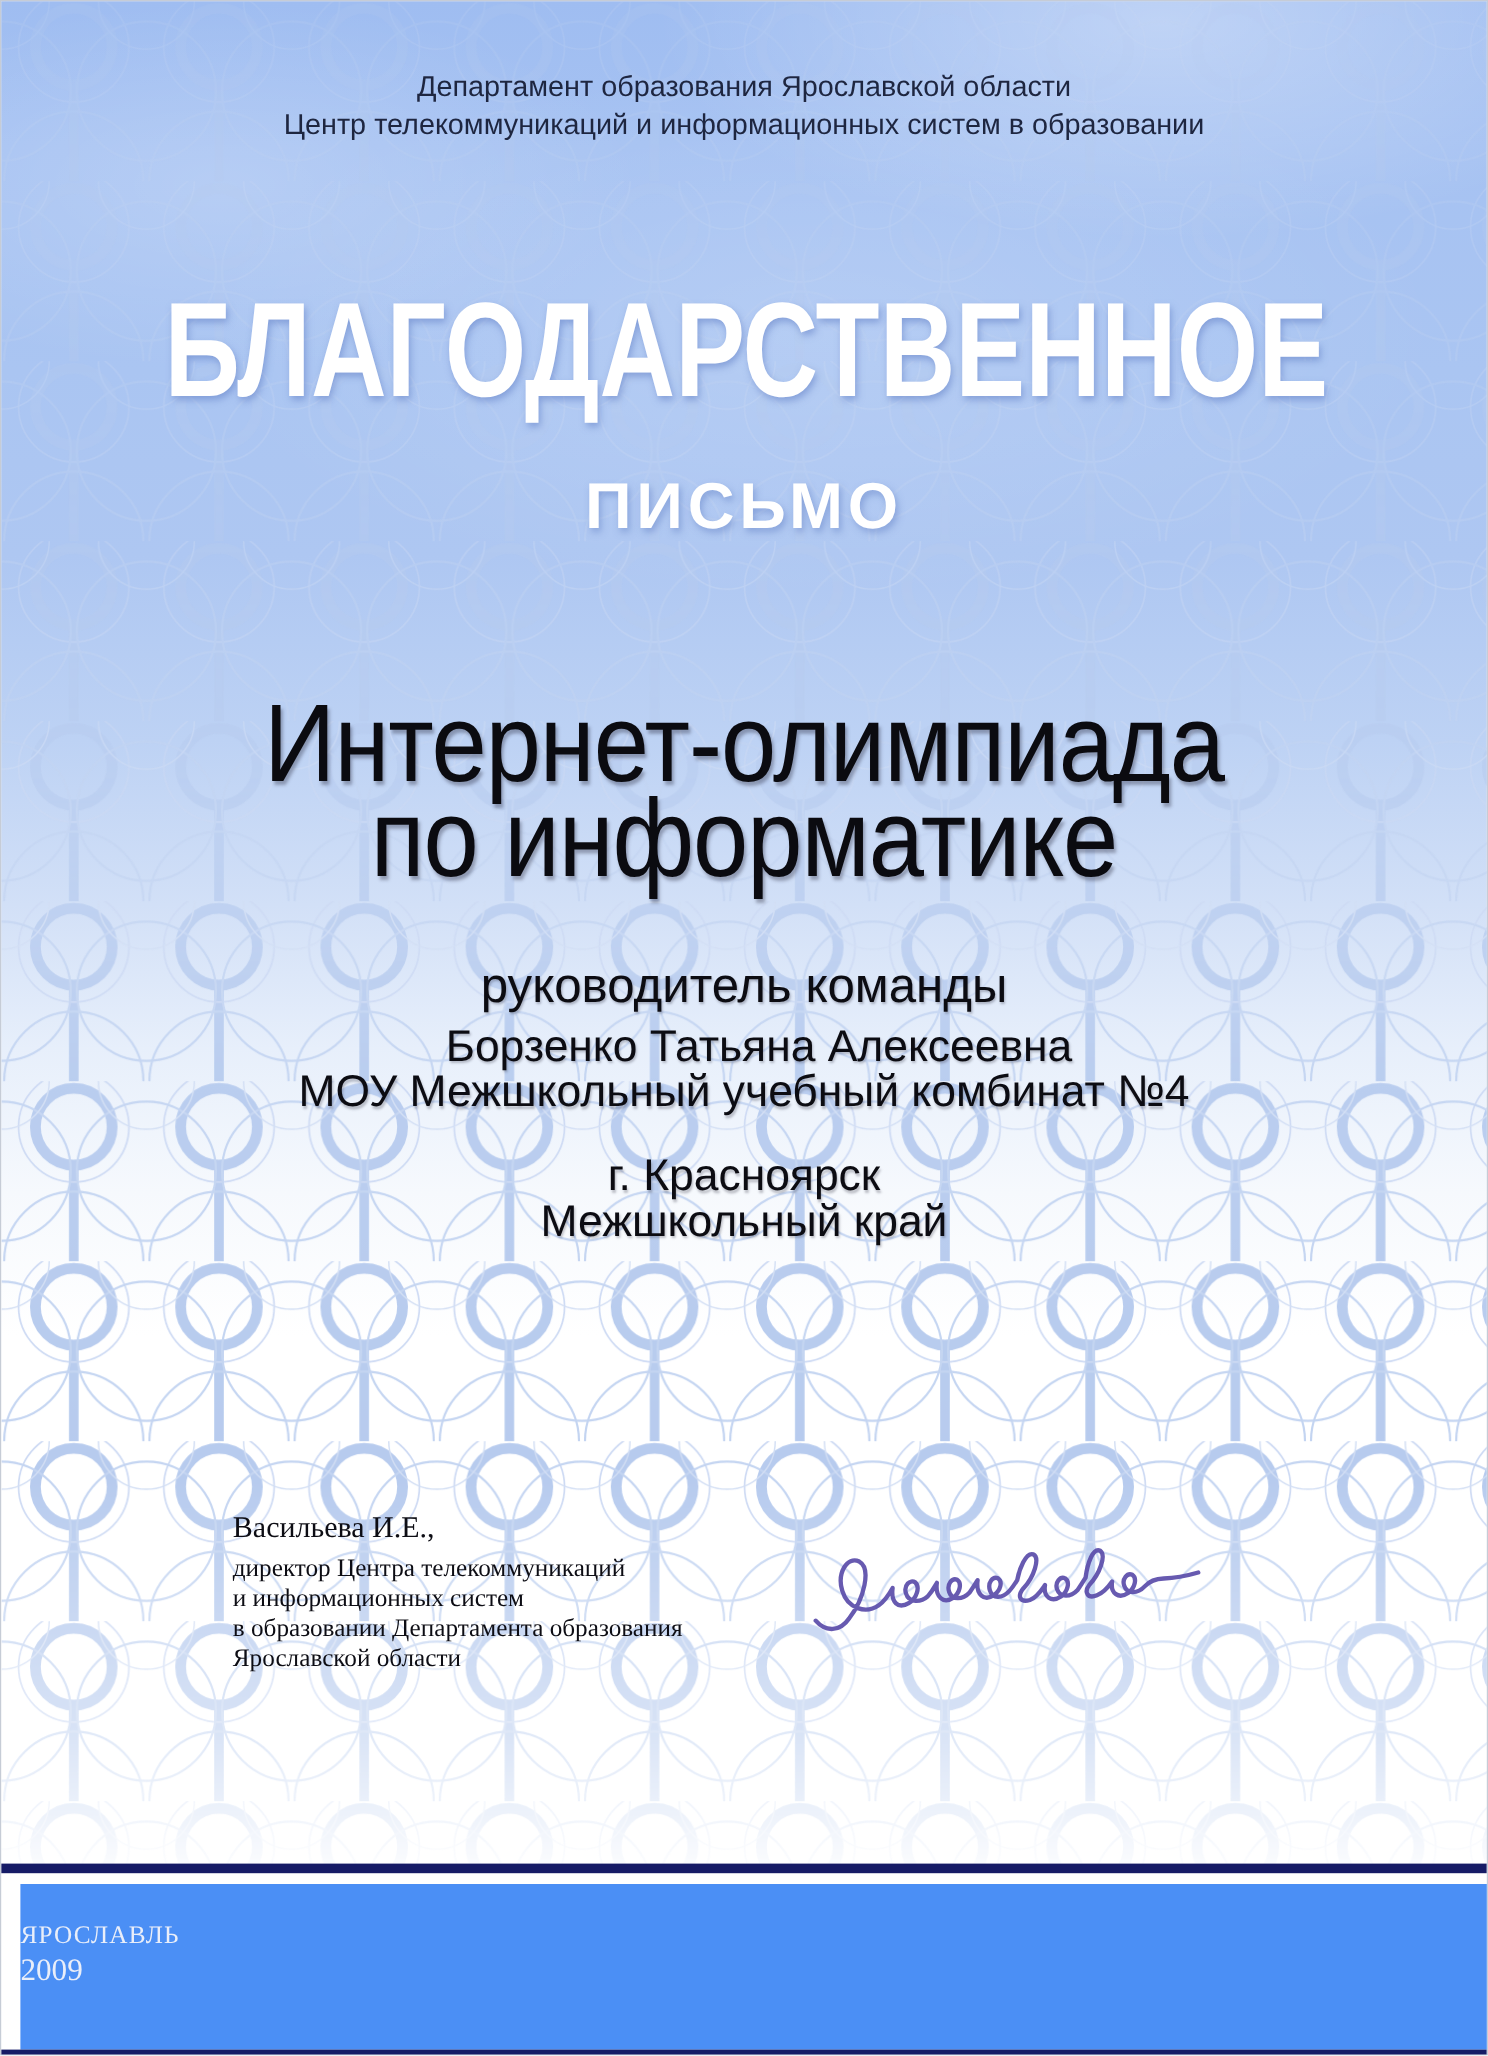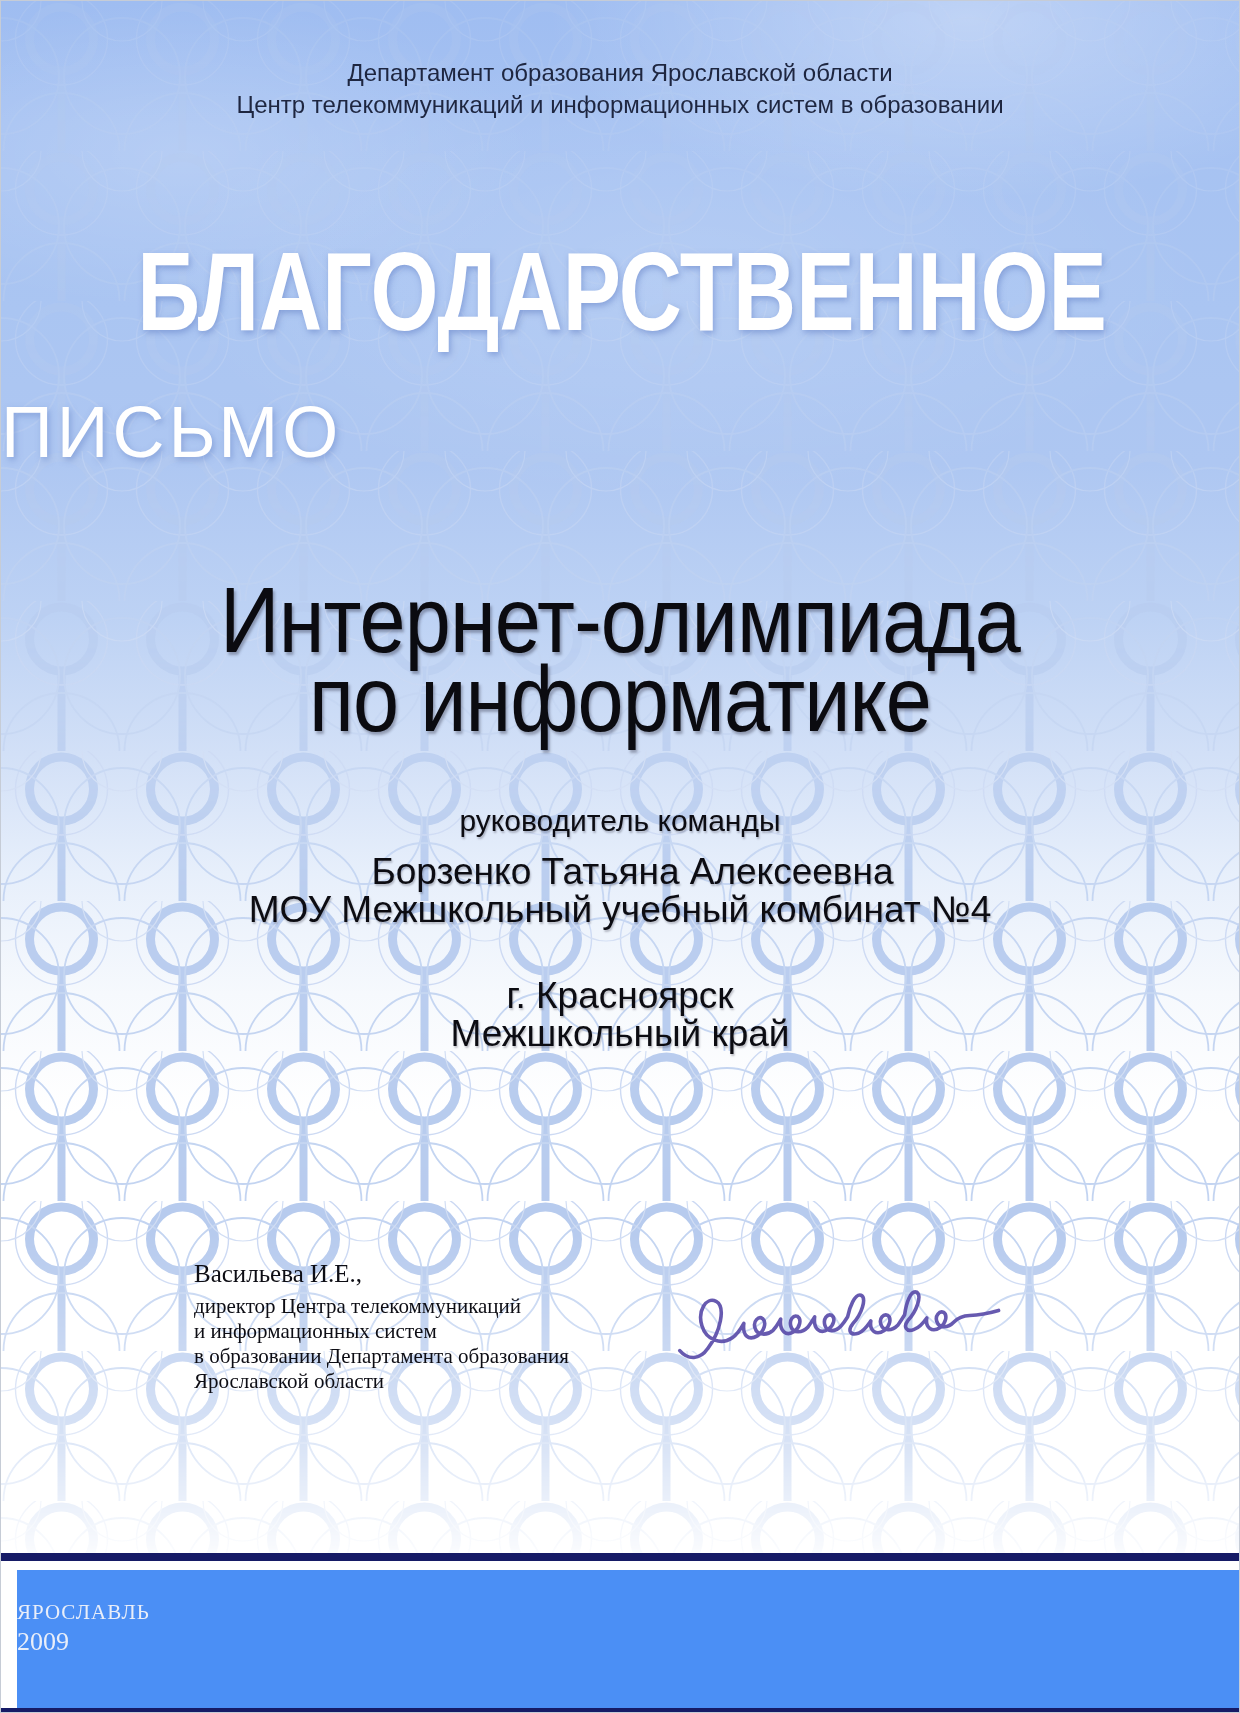--- a/index.html
+++ b/index.html
@@ -21,34 +21,34 @@
   }
   .pattern-layer{position:absolute;left:0;top:0;}
   .content{position:absolute;left:0;top:0;width:100%;height:100%;}
 
   .header{position:absolute;top:56px;left:0;width:100%;text-align:center;
     font-size:24px;line-height:32px;color:#1e2640;}
   .title-line1{position:absolute;top:226px;left:0;width:100%;text-align:center;
     font-size:112px;font-weight:bold;color:#ffffff;white-space:nowrap;
     transform:scaleX(0.78);transform-origin:50% 50%;
     text-shadow:2px 3px 7px rgba(96,126,196,0.55);}
-  .title-line2{position:absolute;top:390px;left:0;width:100%;text-align:left;
-    font-size:72px;font-weight:normal;color:#ffffff;letter-spacing:4px;
+  .title-line2{position:absolute;top:390px;left:0;width:100%;text-align:center;
+    font-size:54px;font-weight:bold;color:#ffffff;letter-spacing:4px;
     text-shadow:2px 3px 6px rgba(96,126,196,0.5);}
 
   .event{position:absolute;top:580px;left:0;width:100%;text-align:center;
     font-size:92px;line-height:79px;color:#0b0b10;white-space:nowrap;
     transform:scaleX(0.9);transform-origin:50% 50%;letter-spacing:-1px;
     text-shadow:2px 3px 3px rgba(35,35,55,0.35);}
 
   .recipient{position:absolute;top:796px;left:0;width:100%;text-align:center;color:#0c0c12;}
-  .recipient .role{font-size:30px;line-height:48px;text-shadow:1px 2px 2px rgba(35,35,55,0.3);}
+  .recipient .role{font-size:41px;line-height:48px;text-shadow:1px 2px 2px rgba(35,35,55,0.3);}
   .recipient .name{font-size:37px;line-height:38px;margin-top:8px;text-shadow:1px 2px 2px rgba(35,35,55,0.28);margin-left:25px;}
   .recipient .org{font-size:37px;line-height:38px;text-shadow:1px 2px 2px rgba(35,35,55,0.28);}
-  .recipient .city{font-size:37px;line-height:38px;margin-top:48px;text-shadow:1px 2px 2px rgba(35,35,55,0.28);}
+  .recipient .city{font-size:37px;line-height:38px;margin-top:32px;text-shadow:1px 2px 2px rgba(35,35,55,0.28);}
   .recipient .region{font-size:37px;line-height:38px;text-shadow:1px 2px 2px rgba(35,35,55,0.28);}
 
   .signatory{position:absolute;left:193px;top:1258px;text-align:left;
     font-family:Liberation Serif, serif;color:#0d0d14;}
   .signatory .sig-name{font-size:25px;line-height:30px;margin-bottom:5px;}
   .signatory .sig-line{font-size:21px;line-height:25px;}
 
   .signature{position:absolute;left:668px;top:1286px;transform:rotate(-2deg);}
 
   .bar-navy-top{position:absolute;left:0;top:1552px;width:100%;height:8px;background:#161b66;}

